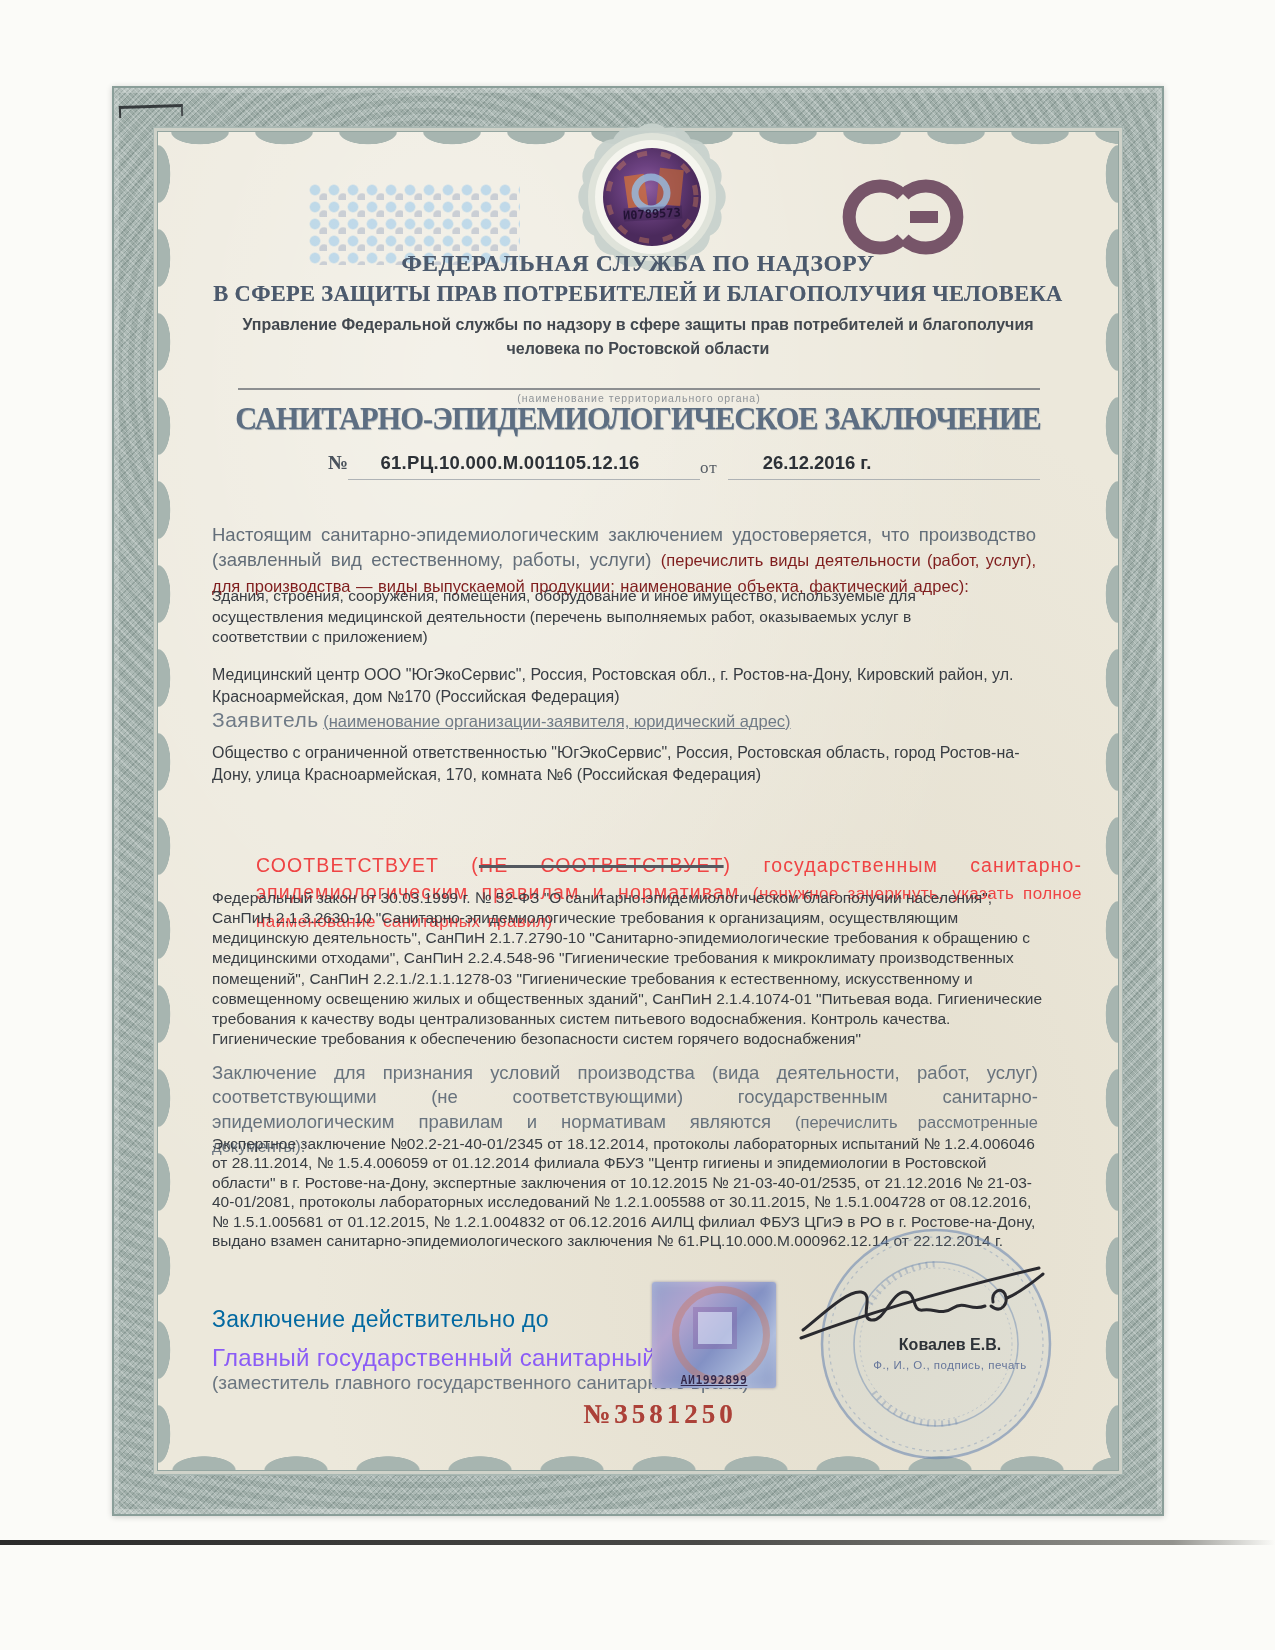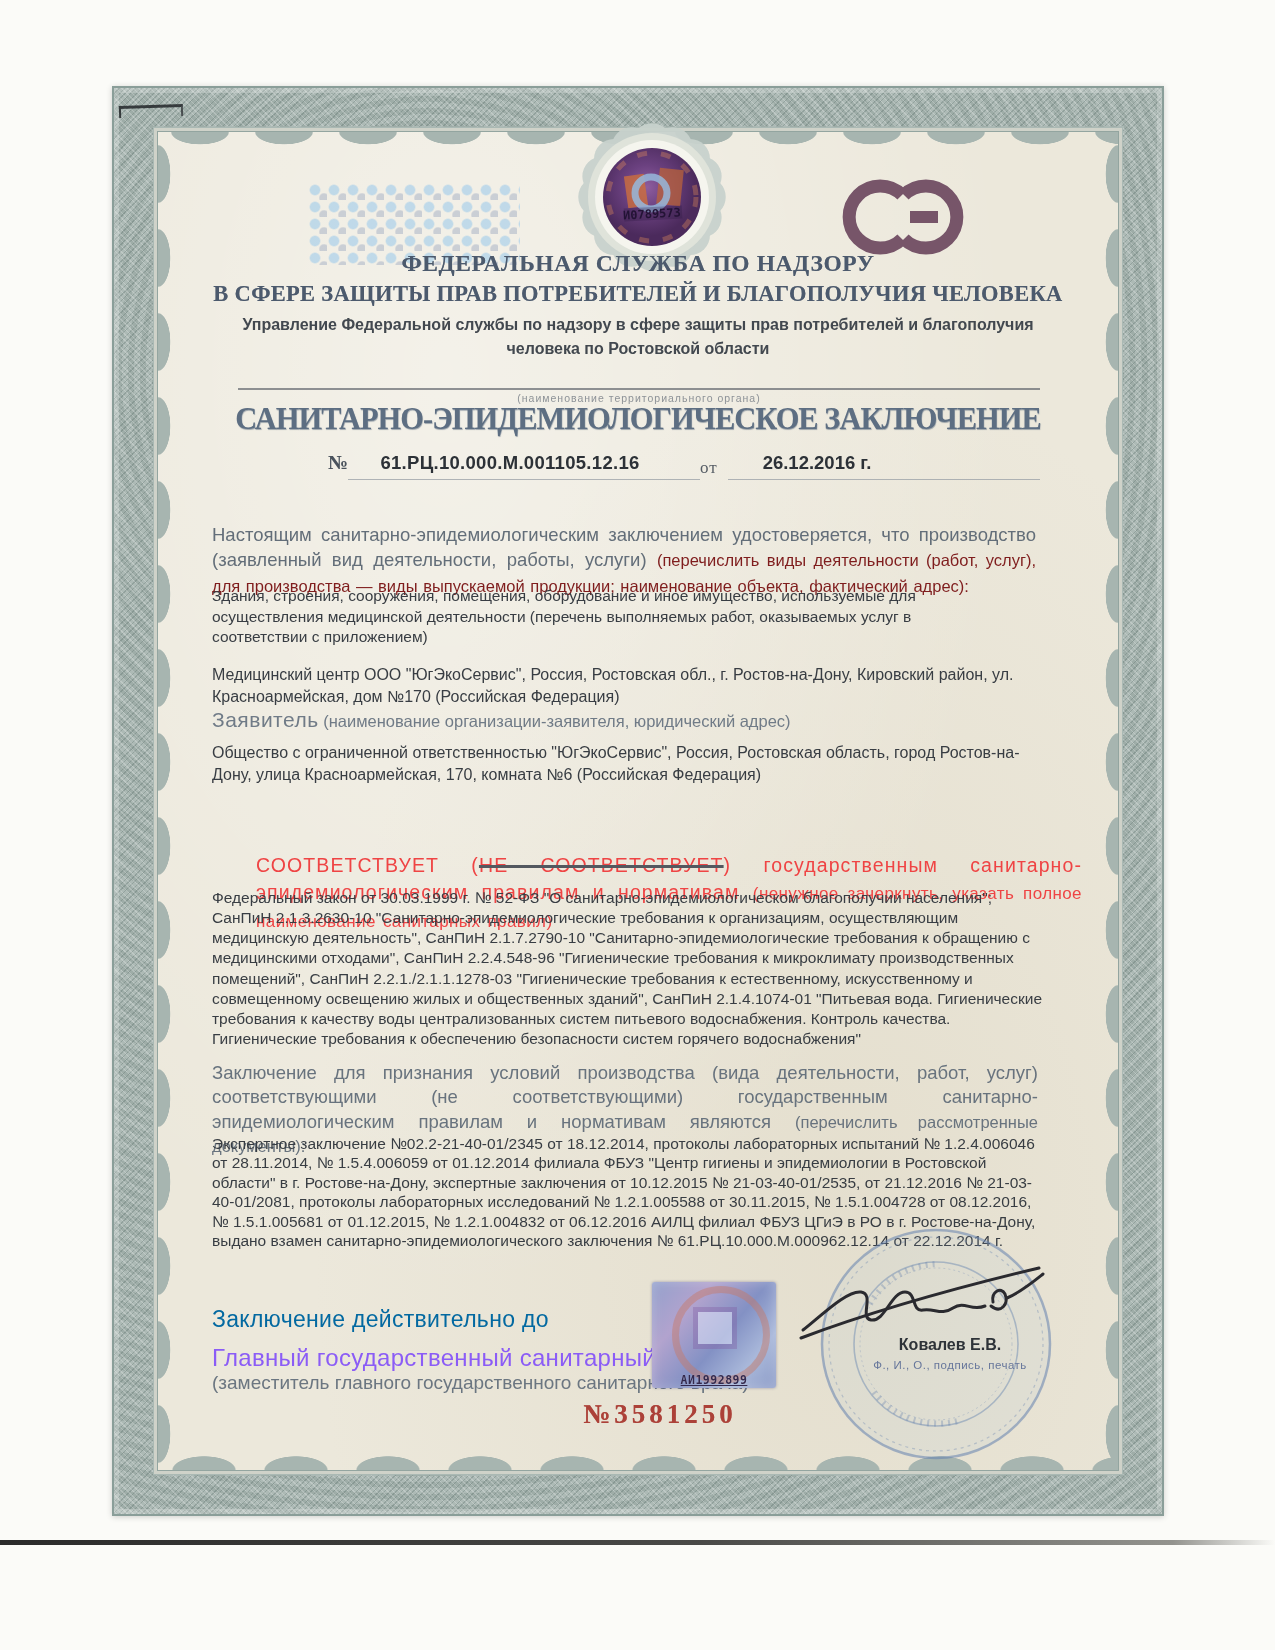--- a/index.html
+++ b/index.html
@@ -81,21 +81,21 @@
   .u2{left:728px;top:479px;width:312px;height:1px;background:#989fa5;opacity:.75;}
 
   .intro{left:212px;top:503px;width:824px;text-align:justify;
     font-size:18.5px;color:#636e79;line-height:1.40;word-spacing:3.5px;}
   .intro .cap{font-size:16.5px;color:#7f1d1d;word-spacing:1px;}
   .darkblock{color:#383d43;font-weight:400;}
   .objectb{left:212px;top:586px;width:790px;font-size:15.5px;line-height:1.33;}
   .facility{left:212px;top:664px;width:816px;font-size:16px;line-height:1.38;}
   .app-row{left:212px;top:708px;width:824px;color:#707b87;}
   .app-label{font-size:21px;letter-spacing:.5px;margin-top:28px;}
-  .app-cap{font-size:16.5px;}
+  .app-cap{font-size:16.5px;text-decoration:underline;}
   .app-text{left:212px;top:742px;width:816px;font-size:16px;line-height:1.38;}
 
   .conform{left:212px;top:832px;width:826px;text-align:justify;
     font-size:19.5px;color:#ef4444;letter-spacing:1.1px;word-spacing:5px;line-height:1.43;margin-left:44px;}
   .conform .struck{text-decoration:line-through;text-decoration-thickness:2.5px;text-decoration-color:#53585f;}
   .conform .cap{font-size:17px;letter-spacing:.4px;word-spacing:2px;}
 
   .rules{left:212px;top:888px;width:832px;font-size:15.5px;line-height:1.30;}
   .basis{left:212px;top:1042px;width:826px;text-align:justify;
     font-size:18.5px;color:#68737e;line-height:1.33;word-spacing:5px;}
@@ -185,21 +185,21 @@
 <div class="abs terr">(наименование территориального органа)</div>
 
 <div class="abs doctitle">САНИТАРНО-ЭПИДЕМИОЛОГИЧЕСКОЕ ЗАКЛЮЧЕНИЕ</div>
 <div class="abs numlabel">№</div>
 <div class="abs numvalue">61.РЦ.10.000.М.001105.12.16</div>
 <div class="abs fromlabel">от</div>
 <div class="abs datevalue">26.12.2016 г.</div>
 <div class="abs u1"></div>
 <div class="abs u2"></div>
 
-<p class="abs intro"><span>Настоящим санитарно-эпидемиологическим заключением удостоверяется, что производство (заявленный вид деятельности, работы, услуги)</span> <span class="cap">(перечислить виды деятельности (работ, услуг), для производства — виды выпускаемой продукции; наименование объекта, фактический адрес):</span></p>
+<p class="abs intro"><span>Настоящим санитарно-эпидемиологическим заключением удостоверяется, что производство (заявленный вид естественному, работы, услуги)</span> <span class="cap">(перечислить виды деятельности (работ, услуг), для производства — виды выпускаемой продукции; наименование объекта, фактический адрес):</span></p>
 
 <div class="abs objectb darkblock">Здания, строения, сооружения, помещения, оборудование и иное имущество, используемые для осуществления медицинской деятельности (перечень выполняемых работ, оказываемых услуг в соответствии с приложением)</div>
 <div class="abs facility darkblock">Медицинский центр ООО "ЮгЭкоСервис", Россия, Ростовская обл., г. Ростов-на-Дону, Кировский район, ул. Красноармейская, дом №170 (Российская Федерация)</div>
 
 <div class="abs app-row"><span class="app-label">Заявитель</span> <span class="app-cap">(наименование организации-заявителя, юридический адрес)</span></div>
 <div class="abs app-text darkblock">Общество с ограниченной ответственностью "ЮгЭкоСервис", Россия, Ростовская область, город Ростов-на-Дону, улица Красноармейская, 170, комната №6 (Российская Федерация)</div>
 
 <p class="abs conform"><span>СООТВЕТСТВУЕТ (</span><span class="struck">НЕ СООТВЕТСТВУЕТ</span><span>) государственным санитарно-эпидемиологическим правилам и нормативам</span> <span class="cap">(ненужное зачеркнуть, указать полное наименование санитарных правил)</span></p>
 
 <div class="abs rules darkblock">Федеральный закон от 30.03.1999 г. № 52-ФЗ "О санитарно-эпидемиологическом благополучии населения"; СанПиН 2.1.3.2630-10 "Санитарно-эпидемиологические требования к организациям, осуществляющим медицинскую деятельность", СанПиН 2.1.7.2790-10 "Санитарно-эпидемиологические требования к обращению с медицинскими отходами", СанПиН 2.2.4.548-96 "Гигиенические требования к микроклимату производственных помещений", СанПиН 2.2.1./2.1.1.1278-03 "Гигиенические требования к естественному, искусственному и совмещенному освещению жилых и общественных зданий", СанПиН 2.1.4.1074-01 "Питьевая вода. Гигиенические требования к качеству воды централизованных систем питьевого водоснабжения. Контроль качества. Гигиенические требования к обеспечению безопасности систем горячего водоснабжения"</div>

